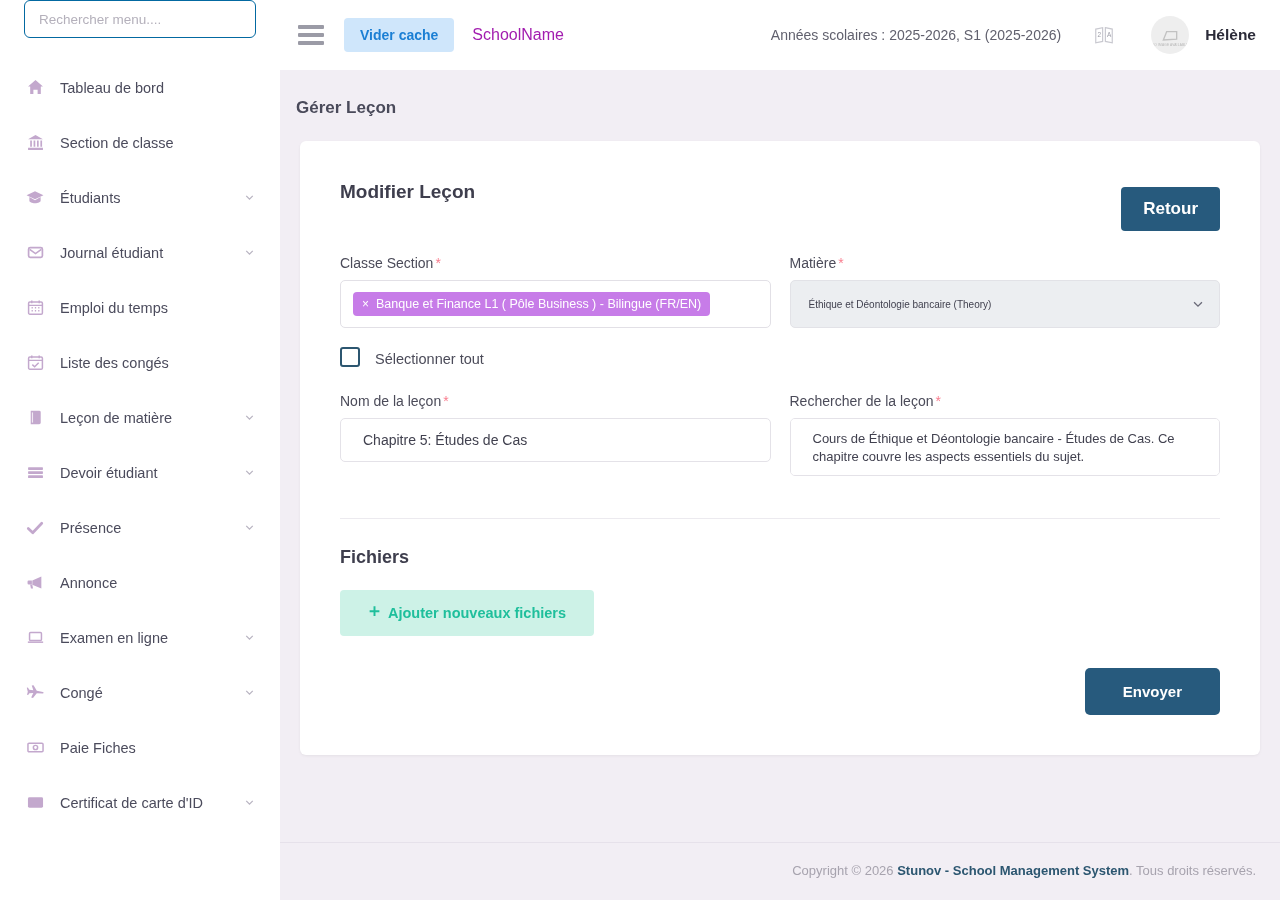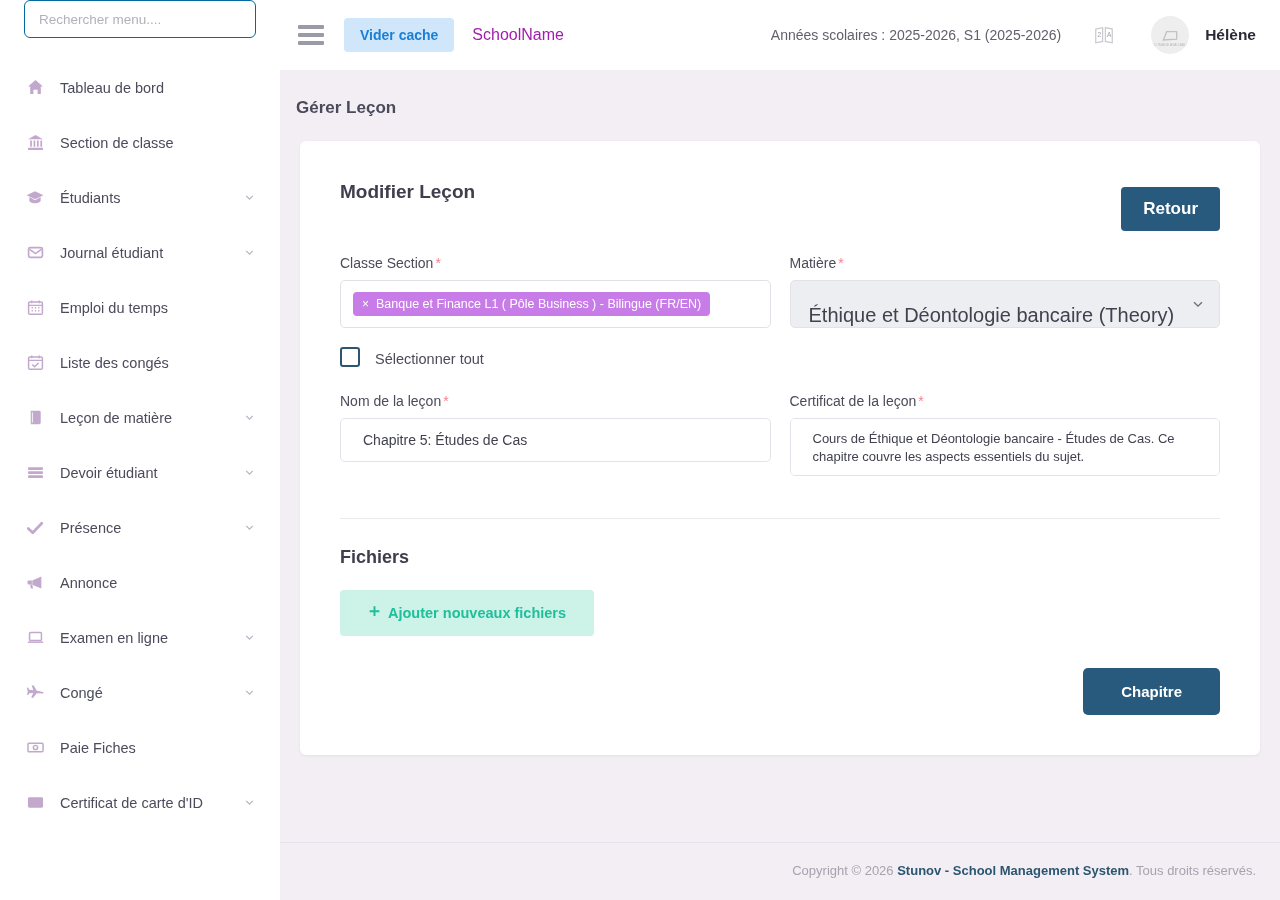--- a/index.html
+++ b/index.html
@@ -160,23 +160,23 @@
     border-radius: 4px; font-size: 12.5px;
     padding: 5px 9px; display: inline-flex; align-items: center; gap: 7px;
     cursor: pointer;
   }
   .chip .chip-x { font-size: 12px; line-height: 1; }
 
   .select-box {
     position: relative;
     background: #eceef1; border: 1px solid #e2e2e7;
     border-radius: 5px; height: 48px;
-    display: flex; align-items: flex-end;
+    display: flex; align-items: center;
     padding: 0 36px 0 18px;
-    font-size: 20px; color: #41414f; cursor: pointer;
+    font-size: 10px; color: #41414f; cursor: pointer;
   }
   .select-caret {
     position: absolute; right: 14px; top: 50%; transform: translateY(-50%);
     color: #6a6a78; display: flex;
   }
 
   .check-row { display: flex; align-items: flex-end; margin-top: 19px; }
   .checkbox {
     width: 20px; height: 20px; border: 2px solid #2c5670;
     border-radius: 3px; background: #fff; cursor: pointer;
@@ -498,41 +498,41 @@
 
         <div>
           <div class="field-label">
             <span>Nom de la leçon</span><span class="req">*</span>
           </div>
           <input class="text-input" type="text" value="Chapitre 5: Études de Cas" style="">
         </div>
 
         <div>
           <div class="field-label">
-            <span>Certificat de la leçon</span><span class="req">*</span>
+            <span>Rechercher de la leçon</span><span class="req">*</span>
           </div>
           <textarea class="textarea" style="">Cours de Éthique et Déontologie bancaire - Études de Cas. Ce chapitre couvre les aspects essentiels du sujet.</textarea>
         </div>
       </div>
 
       <div class="divider"></div>
 
       <div class="files-title">Fichiers</div>
 
       <button class="add-files-btn">
         <span>
           <svg width="13" height="13" viewBox="0 0 16 16" fill="currentColor">
               <path d="M6.8 1.6 h2.4 v4.8 h4.8 v2.4 h-4.8 v4.8 h-2.4 v-4.8 h-4.8 v-2.4 h4.8 z"></path>
             </svg>
         </span>
         <span>Ajouter nouveaux fichiers</span>
       </button>
 
       <div class="submit-row">
-        <button class="btn-submit">Chapitre</button>
+        <button class="btn-submit">Envoyer</button>
       </div>
 
     </section>
   </div>
 
   <footer class="footer">
     <span>Copyright © 2026 </span><a href="#">Stunov - School Management System</a><span>. Tous droits réservés.</span>
   </footer>
 
 </div>

